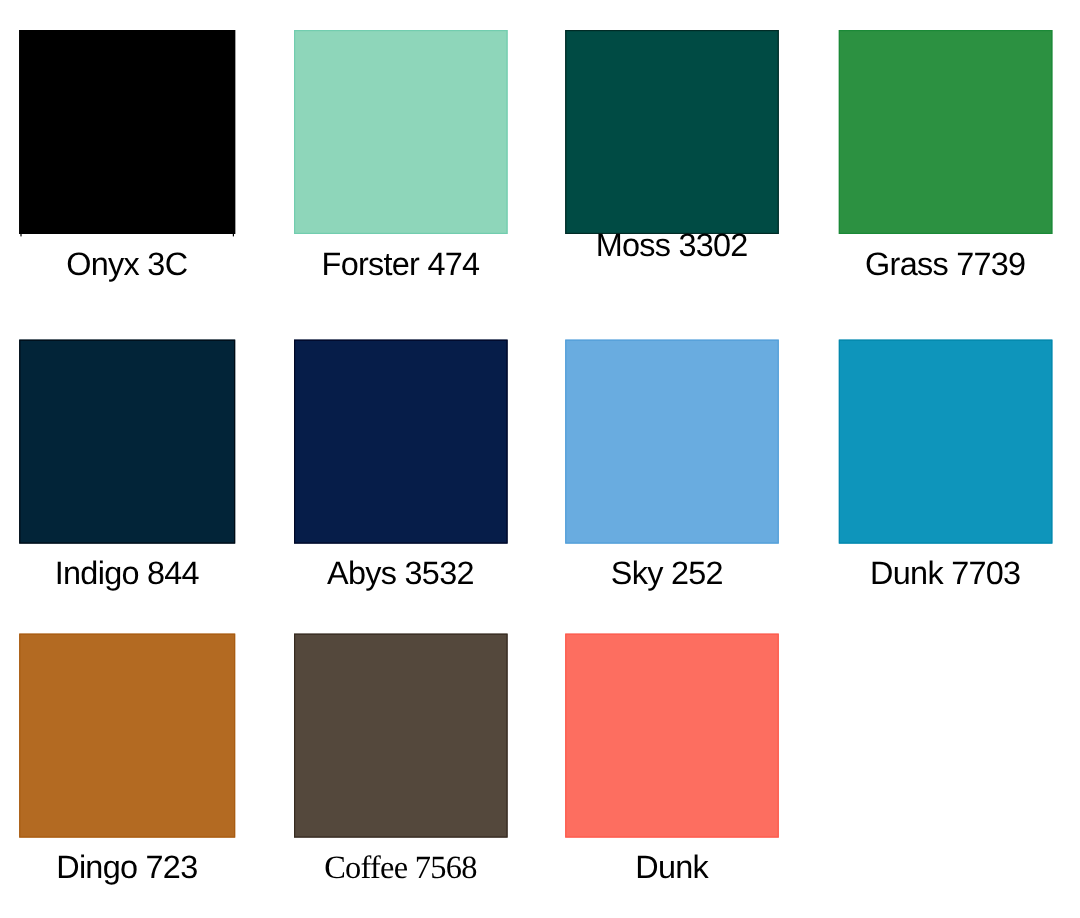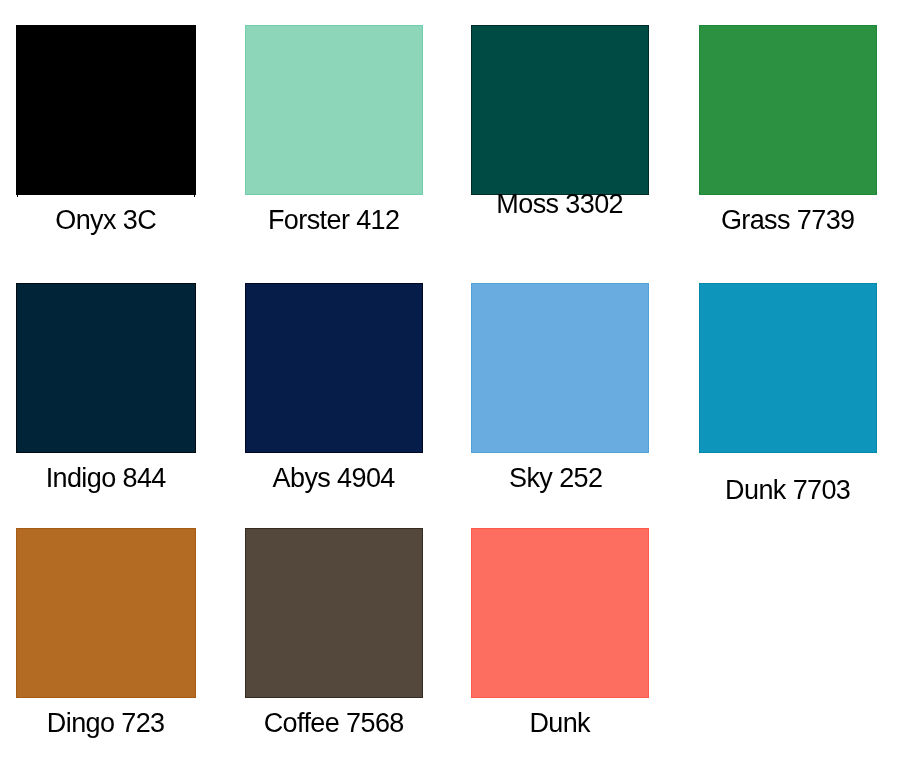--- a/index.html
+++ b/index.html
@@ -67,54 +67,54 @@
 <body>
 
 <div id="palette">
 
   <div class="swatch-cell" style="left: 16px; top: 25px; width: 180px;">
     <div class="swatch-chip has-overhang" style="width: 180px; height: 170px; background: rgb(0, 0, 0); border-color: rgb(0, 0, 0);"></div>
     <div class="swatch-label" style="width: 180px; top: 182px; left: 0px;">Onyx 3C</div>
   </div>
   <div class="swatch-cell" style="left: 245px; top: 25px; width: 178px;">
     <div class="swatch-chip" style="width: 178px; height: 170px; background: rgb(142, 214, 186); border-color: rgb(114, 205, 175);"></div>
-    <div class="swatch-label" style="width: 178px; top: 182px; left: 0px;">Forster 412</div>
+    <div class="swatch-label" style="width: 178px; top: 182px; left: 0px;">Forster 474</div>
   </div>
   <div class="swatch-cell" style="left: 471px; top: 25px; width: 178px;">
     <div class="swatch-chip" style="width: 178px; height: 170px; background: rgb(0, 75, 68); border-color: rgb(0, 43, 38);"></div>
     <div class="swatch-label" style="width: 178px; top: 166px; left: 0px;">Moss 3302</div>
   </div>
   <div class="swatch-cell" style="left: 699px; top: 25px; width: 178px;">
     <div class="swatch-chip" style="width: 178px; height: 170px; background: rgb(44, 145, 65); border-color: rgb(27, 137, 55);"></div>
     <div class="swatch-label" style="width: 178px; top: 182px; left: 0px; text-align: center;">Grass 7739</div>
   </div>
 
   <div class="swatch-cell" style="left: 16px; top: 283px; width: 180px;">
     <div class="swatch-chip" style="width: 180px; height: 170px; background: rgb(2, 36, 56); border-color: rgb(0, 11, 20);"></div>
     <div class="swatch-label" style="width: 180px; top: 182px; left: 0px;">Indigo 844</div>
   </div>
   <div class="swatch-cell" style="left: 245px; top: 283px; width: 178px;">
     <div class="swatch-chip" style="width: 178px; height: 170px; background: rgb(6, 29, 73); border-color: rgb(0, 7, 38);"></div>
-    <div class="swatch-label" style="width: 178px; top: 182px; left: 0px;">Abys 4904</div>
+    <div class="swatch-label" style="width: 178px; top: 182px; left: 0px;">Abys 3532</div>
   </div>
   <div class="swatch-cell" style="left: 471px; top: 283px; width: 178px;">
     <div class="swatch-chip" style="width: 178px; height: 170px; background: rgb(105, 172, 224); border-color: rgb(83, 159, 217);"></div>
     <div class="swatch-label" style="width: 178px; top: 182px; left: -4px;">Sky 252</div>
   </div>
   <div class="swatch-cell" style="left: 699px; top: 283px; width: 178px;">
     <div class="swatch-chip" style="width: 178px; height: 170px; background: rgb(14, 149, 187); border-color: rgb(3, 135, 172);"></div>
-    <div class="swatch-label" style="width: 178px; top: 194px; left: 0px;">Dunk 7703</div>
+    <div class="swatch-label" style="width: 178px; top: 182px; left: 0px;">Dunk 7703</div>
   </div>
 
   <div class="swatch-cell" style="left: 16px; top: 528px; width: 180px;">
     <div class="swatch-chip" style="width: 180px; height: 170px; background: rgb(179, 106, 34); border-color: rgb(168, 92, 18);"></div>
     <div class="swatch-label" style="width: 180px; top: 182px; left: 0px;">Dingo 723</div>
   </div>
   <div class="swatch-cell" style="left: 245px; top: 528px; width: 178px;">
     <div class="swatch-chip" style="width: 178px; height: 170px; background: rgb(84, 72, 60); border-color: rgb(54, 43, 32);"></div>
-    <div class="swatch-label" style="width: 178px; top: 182px; left: 0px;">Coffee 7568</div>
+    <div class="swatch-label" style="width: 178px; top: 182px; left: 0px; font-family: Liberation Serif, serif;">Coffee 7568</div>
   </div>
   <div class="swatch-cell" style="left: 471px; top: 528px; width: 178px;">
     <div class="swatch-chip" style="width: 178px; height: 170px; background: rgb(253, 110, 96); border-color: rgb(253, 90, 77);"></div>
     <div class="swatch-label" style="width: 178px; top: 182px; left: 0px;">Dunk</div>
   </div>
 
 </div>
 
 </body></html>

